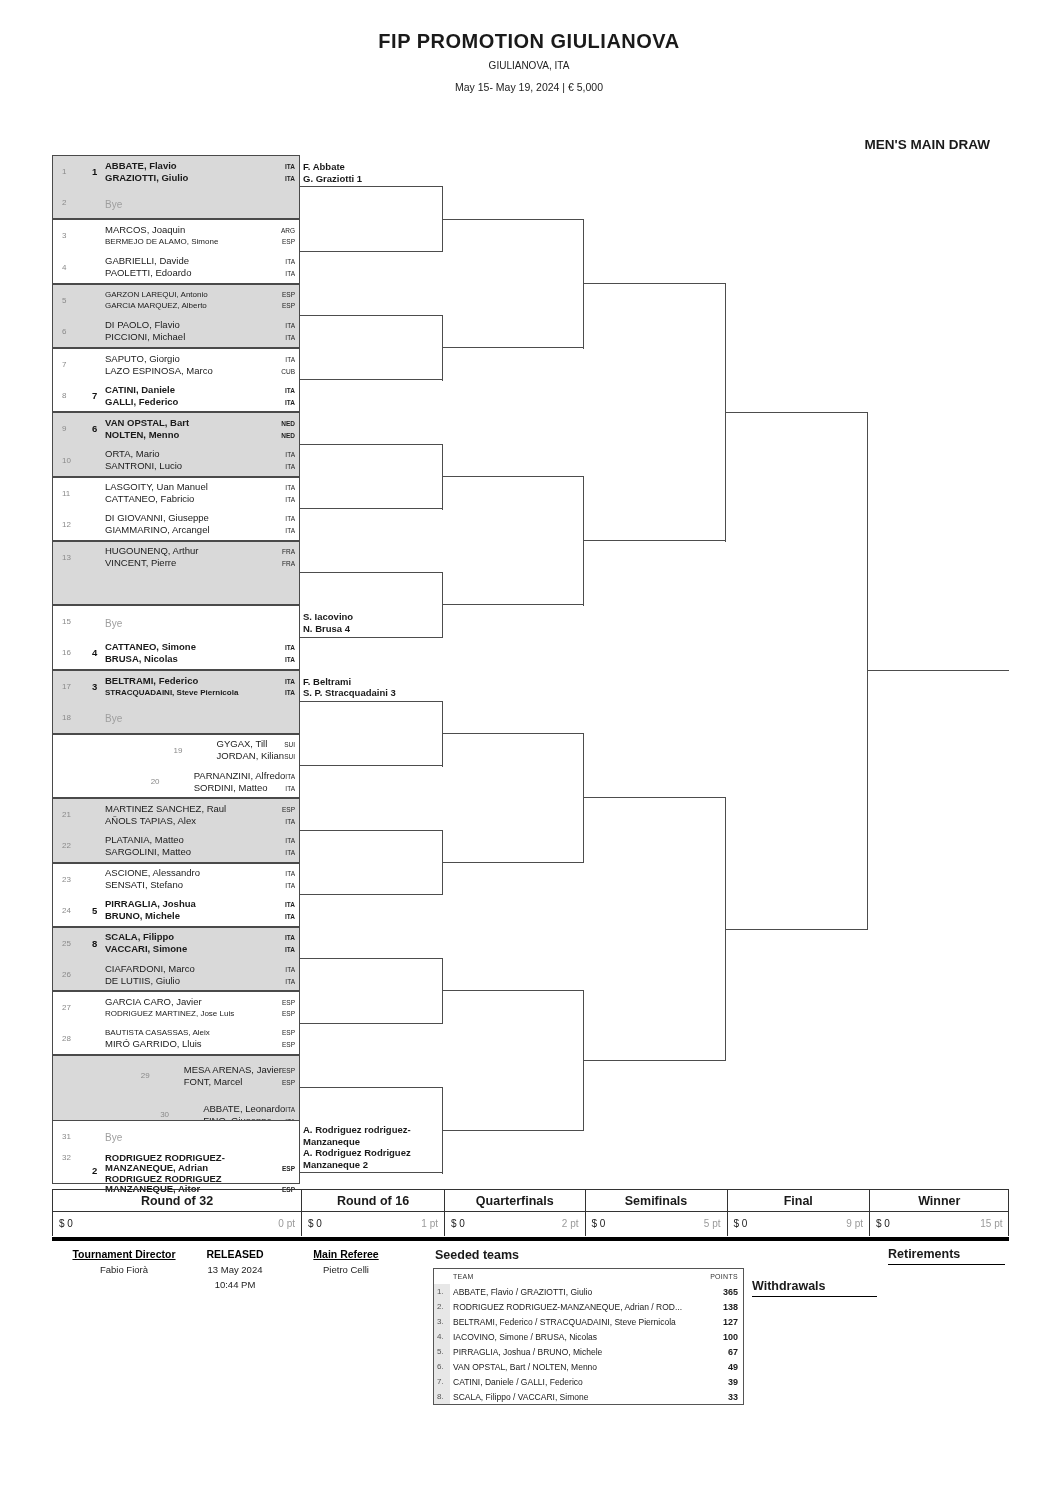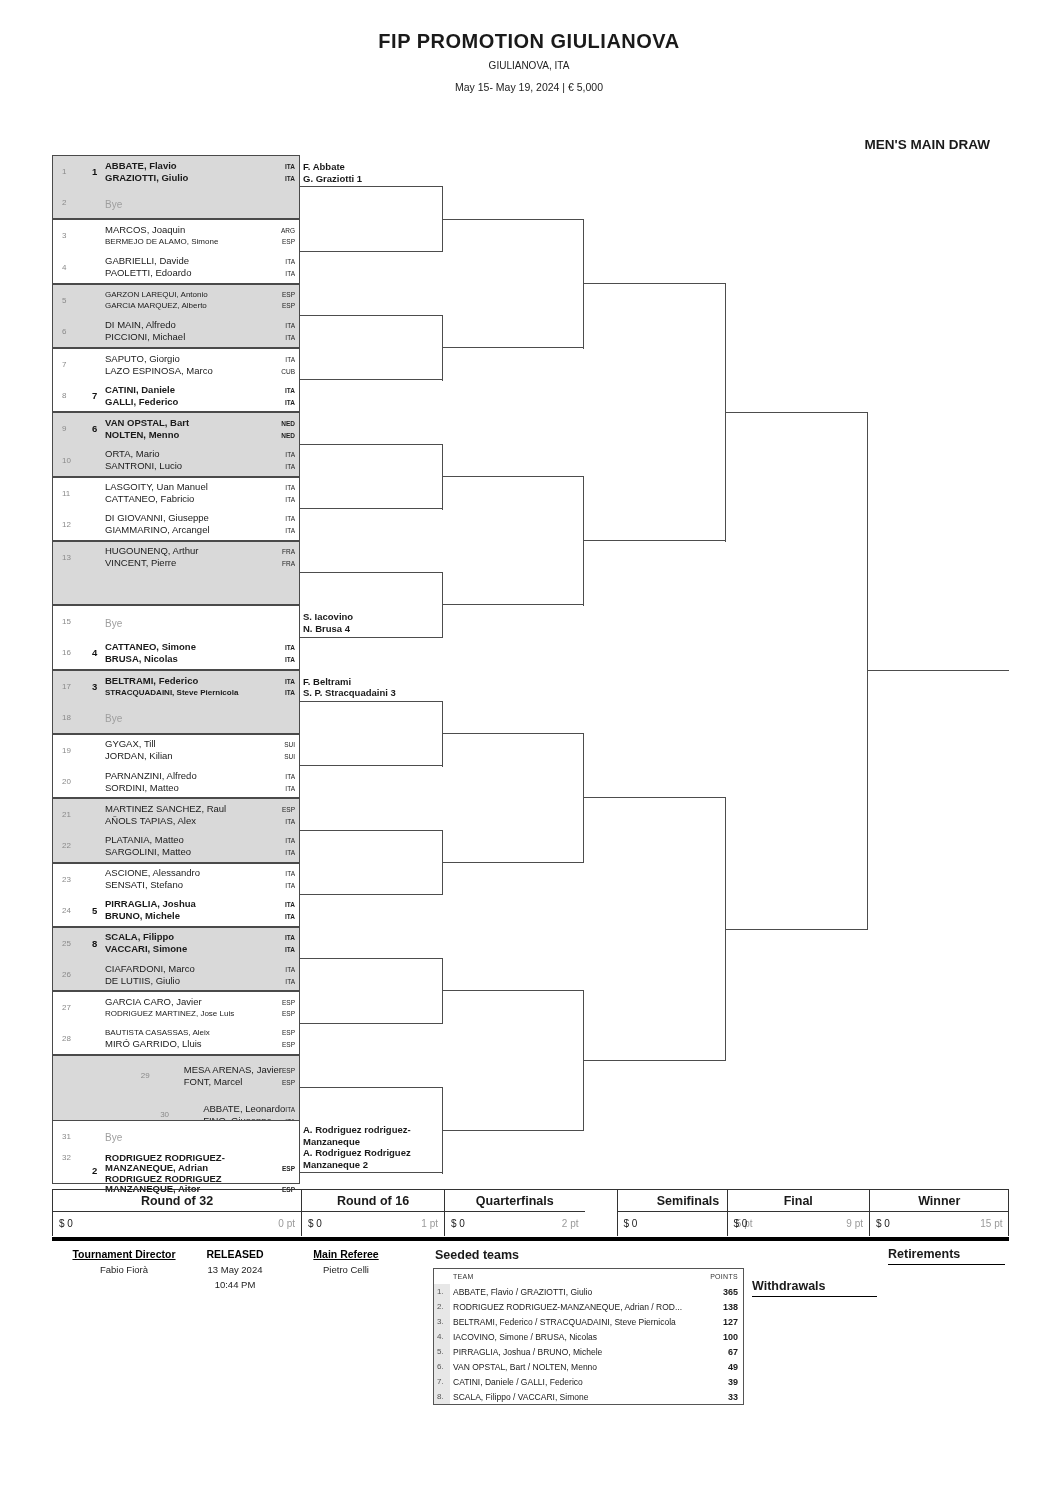--- a/index.html
+++ b/index.html
@@ -133,21 +133,21 @@
               <span class="player-name small">GARCIA MARQUEZ, Alberto</span>
               <span class="country">ESP</span>
             </div>
           </div>
         </div>
         <div class="team-row">
           <span class="row-num">6</span>
           <span class="seed-num"></span>
           <div class="names">
             <div class="player-line">
-              <span class="player-name">DI MAIN, Alfredo</span>
+              <span class="player-name">DI PAOLO, Flavio</span>
               <span class="country">ITA</span>
             </div>
             <div class="player-line">
               <span class="player-name">PICCIONI, Michael</span>
               <span class="country">ITA</span>
             </div>
           </div>
         </div>
       </div>
       <div class="match-box" style="left: 52px; top: 347.96px; width: 248px; height: 64.32px;">
@@ -291,21 +291,21 @@
               <span class="country">ITA</span>
             </div>
           </div>
         </div>
         <div class="team-row">
           <span class="row-num">18</span>
           <span class="seed-num"></span>
           <div class="names"><span class="bye">Bye</span></div>
         </div>
       </div>
-      <div class="match-box" style="left: 52px; top: 733.88px; width: 248px; height: 64.32px;">
+      <div class="match-box" style="left: 52px; top: 733.88px; width: 248px; height: 64.32px; align-items: flex-end;">
         <div class="team-row">
           <span class="row-num">19</span>
           <span class="seed-num"></span>
           <div class="names">
             <div class="player-line">
               <span class="player-name">GYGAX, Till</span>
               <span class="country">SUI</span>
             </div>
             <div class="player-line">
               <span class="player-name">JORDAN, Kilian</span>
@@ -586,21 +586,21 @@
           <span class="fpt">1 pt</span>
         </div>
       </div>
       <div class="fcell" style="left: 391px; width: 140.5px;">
         <div class="fhead">Quarterfinals</div>
         <div class="fpay">
           <span class="fmoney">$ 0</span>
           <span class="fpt">2 pt</span>
         </div>
       </div>
-      <div class="fcell" style="left: 531.5px; width: 142px; margin-left: 32px;">
+      <div class="fcell" style="left: 531.5px; width: 142px;">
         <div class="fhead">Semifinals</div>
         <div class="fpay">
           <span class="fmoney">$ 0</span>
           <span class="fpt">5 pt</span>
         </div>
       </div>
       <div class="fcell" style="left: 673.5px; width: 142.5px;">
         <div class="fhead">Final</div>
         <div class="fpay">
           <span class="fmoney">$ 0</span>

